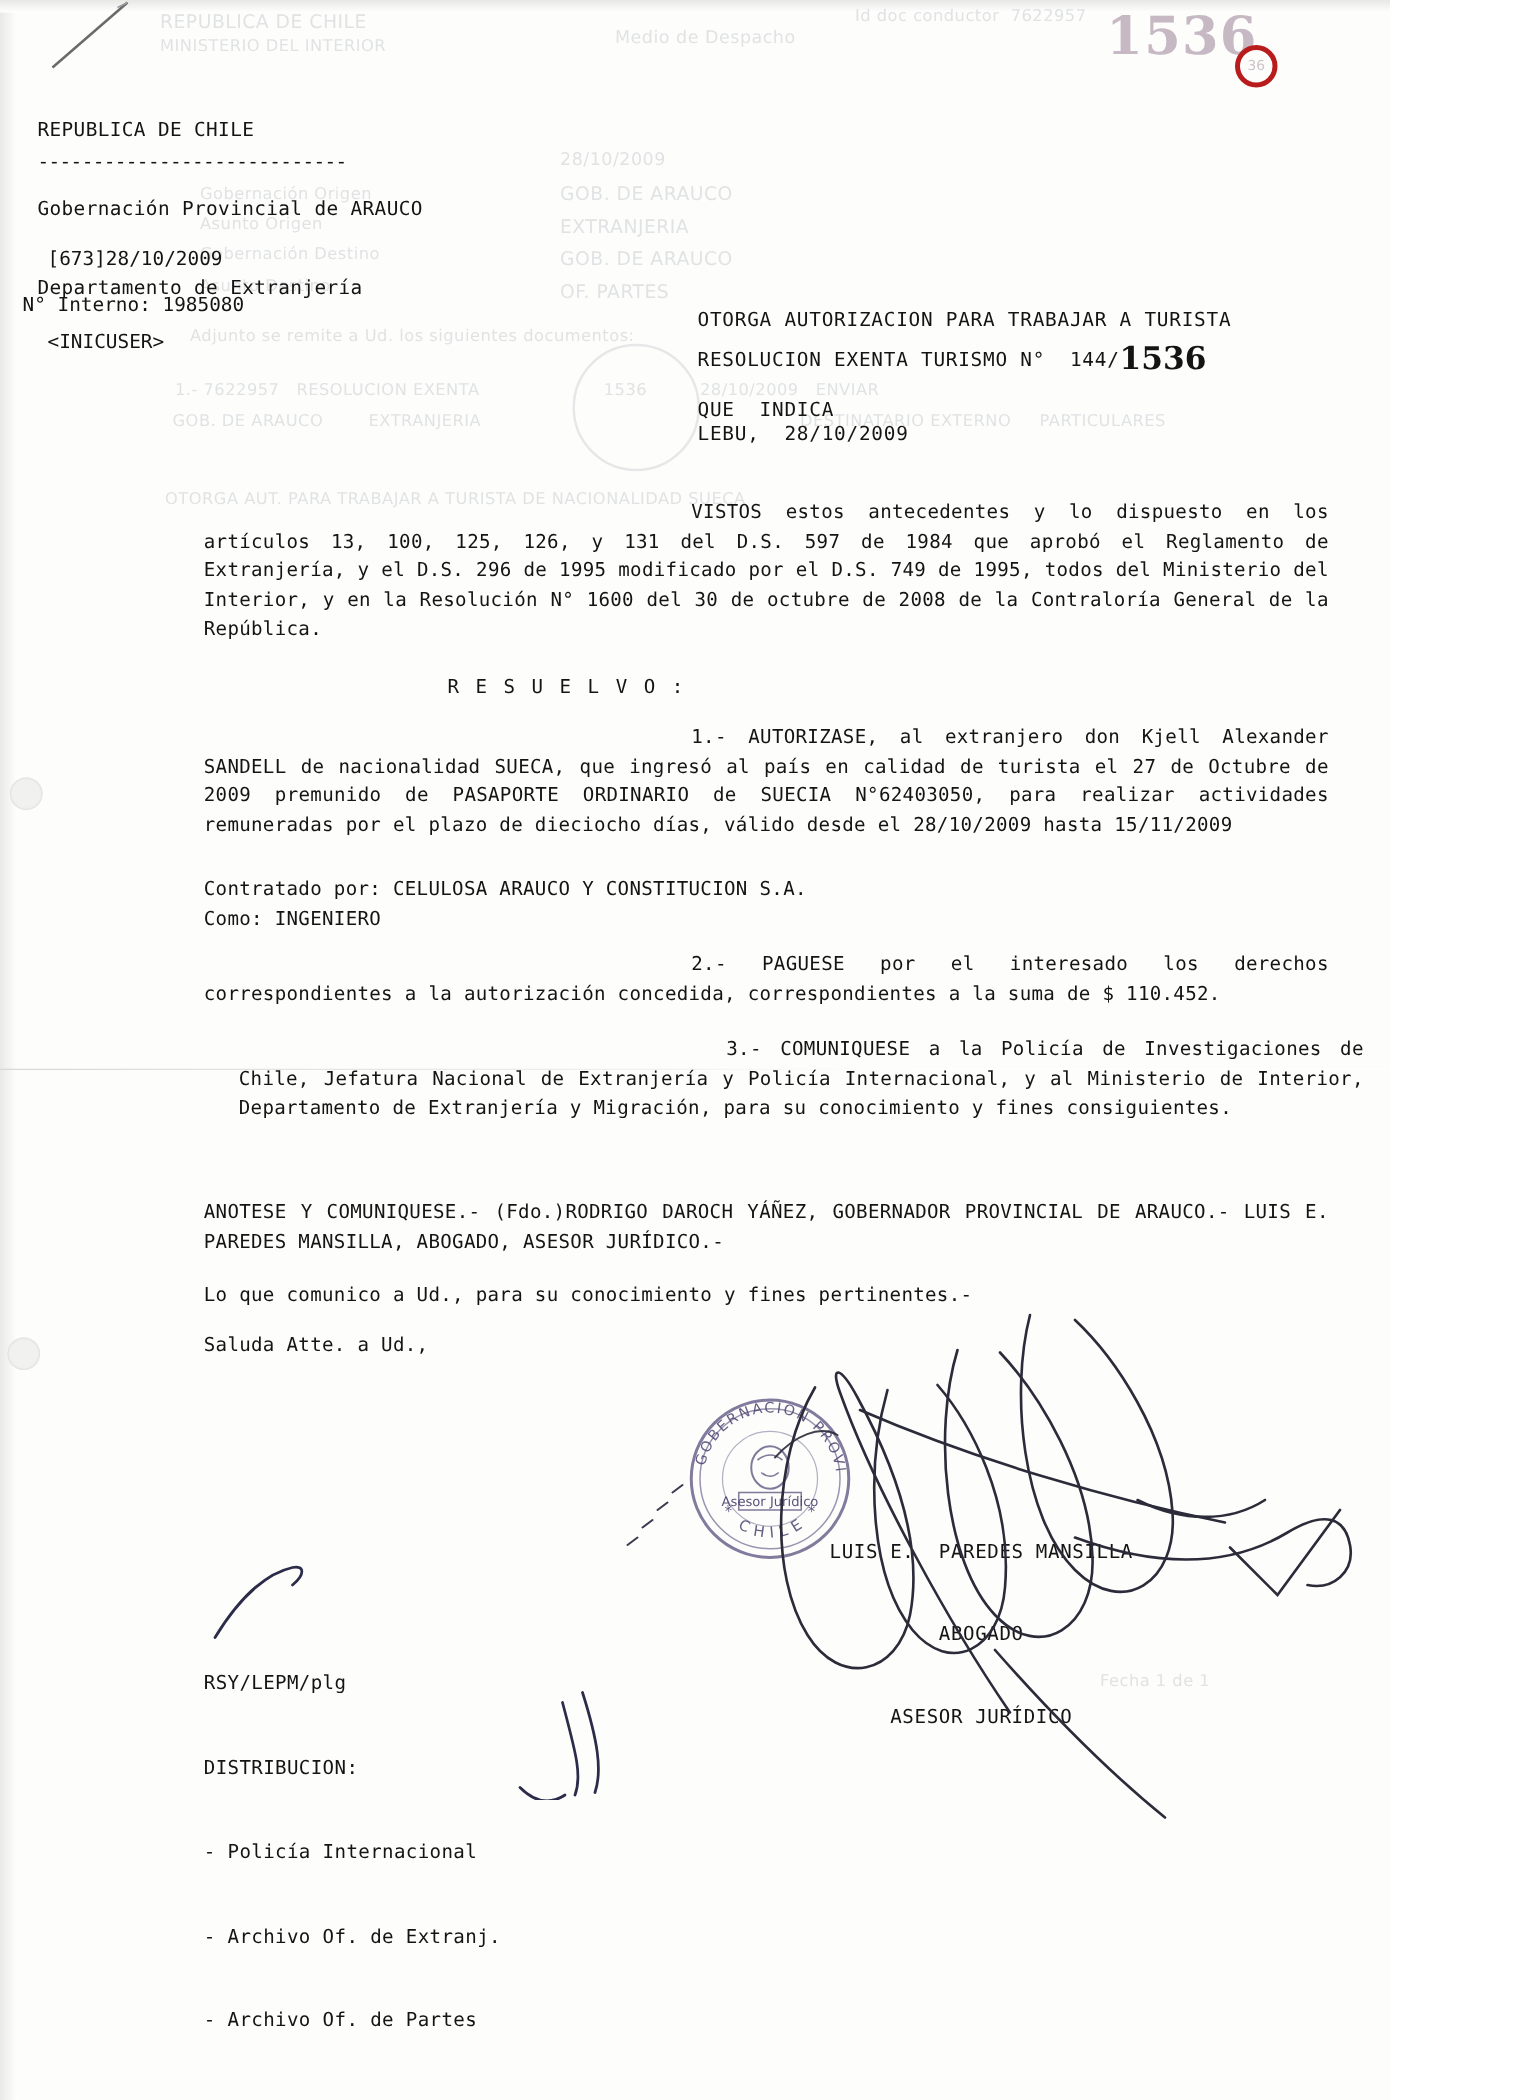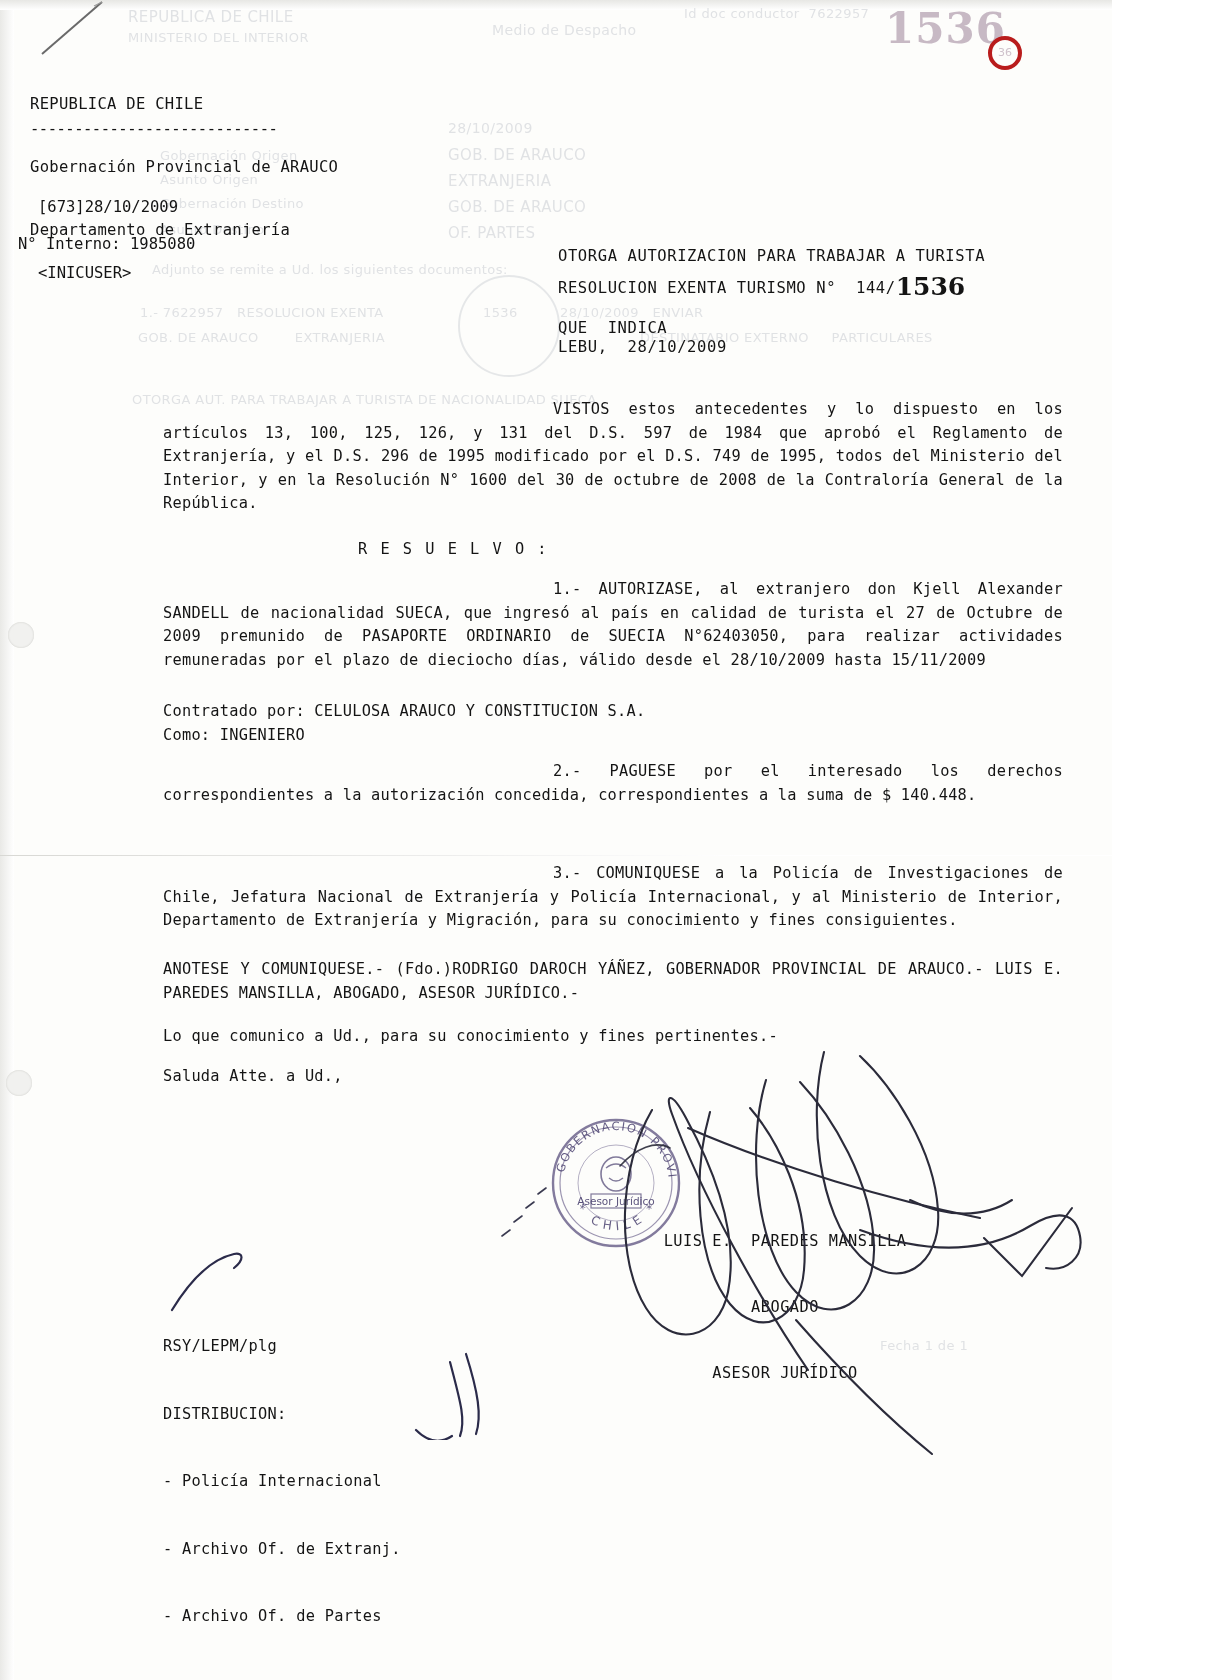--- a/index.html
+++ b/index.html
@@ -105,21 +105,21 @@
     font-size: 15.3px;
     line-height: 23.5px;
     letter-spacing: .25px;
     text-align: justify;
   }
   .p-vistos   { top: 398px; }
   .p-resuelvo { top: 538px; left: 163px; letter-spacing: 2px; }
   .p-uno      { top: 578px; }
   .p-contrat  { top: 700px; text-align: left; }
   .p-dos      { top: 760px; }
-  .p-tres     { top: 862px; }
+  .p-tres     { top: 828px; margin-left: 28px; }
   .p-anotese  { top: 958px; }
   .p-comunico { top: 1025px; text-align: left; }
   .p-saluda   { top: 1065px; text-align: left; }
   .lead { padding-left: 390px; }
   .lead3 { padding-left: 390px; }
 
   
   .sig {
     position: absolute;
     left: 640px;
@@ -303,21 +303,21 @@
 
   <div class="body p-resuelvo" style="text-align:left;"><span style="padding-left:195px;">R E S U E L V O :</span></div>
 
   <div class="body p-uno"><span class="lead">1.- AUTORIZASE, al extranjero don Kjell Alexander SANDELL  de nacionalidad SUECA, que ingresó al país  en calidad  de turista el 27 de Octubre de 2009 premunido de PASAPORTE ORDINARIO  de  SUECIA N°62403050, para realizar actividades remuneradas por el plazo de   dieciocho días, válido desde el 28/10/2009 hasta 15/11/2009</span></div>
 
   <div class="body p-contrat">
     <div>Contratado por: CELULOSA ARAUCO Y CONSTITUCION S.A.</div>
     <div>Como: INGENIERO</div>
   </div>
 
-  <div class="body p-dos"><span class="lead">2.- PAGUESE por el interesado los  derechos correspondientes a la   autorización concedida, correspondientes a la suma de $ 140.448.</span></div>
+  <div class="body p-dos"><span class="lead">2.- PAGUESE por el interesado los  derechos correspondientes a la   autorización concedida, correspondientes a la suma de $ 110.452.</span></div>
 
   <div class="body p-tres"><span class="lead3">3.-  COMUNIQUESE  a  la  Policía  de Investigaciones de   Chile, Jefatura Nacional de  Extranjería  y  Policía Internacional, y al Ministerio de Interior,  Departamento  de  Extranjería  y Migración, para su conocimiento y fines consiguientes.</span></div>
 
   <div class="body p-anotese"><span>ANOTESE Y COMUNIQUESE.- (Fdo.)RODRIGO DAROCH YÁÑEZ,  GOBERNADOR PROVINCIAL DE ARAUCO.- LUIS E. PAREDES MANSILLA, ABOGADO, ASESOR JURÍDICO.-</span></div>
 
   <div class="body p-comunico">Lo que comunico a Ud., para su conocimiento y fines pertinentes.-</div>
 
   <div class="body p-saluda">Saluda Atte. a Ud.,</div>
 
   <svg class="seal" viewBox="0 0 146 146">

